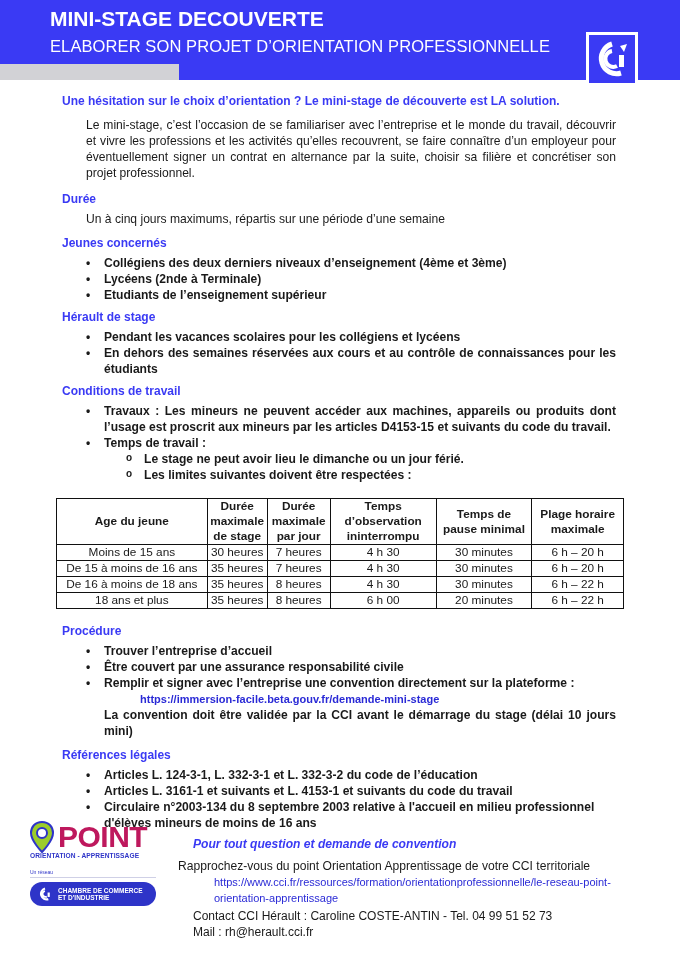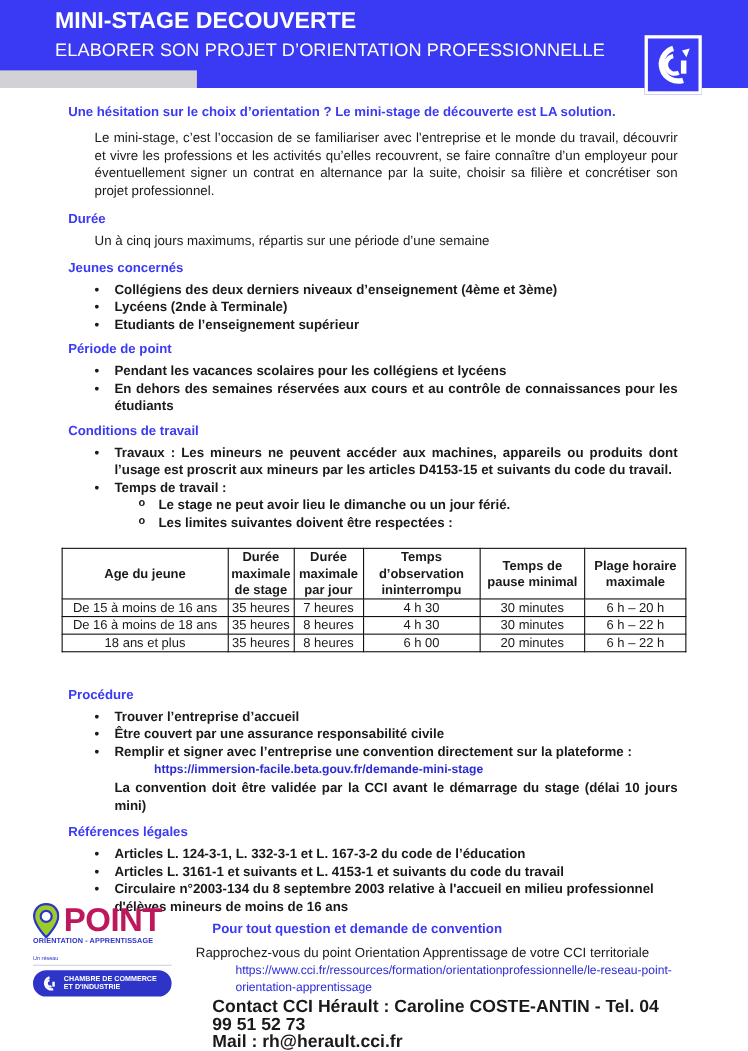--- a/index.html
+++ b/index.html
@@ -55,22 +55,22 @@
   .point-word { color: #be185d; font-weight: bold; font-size: 30px; letter-spacing: -0.5px; margin-left: 4px; font-family: "Liberation Sans", sans-serif; }
   .orient-line { color: #2e34c8; font-weight: bold; font-size: 6.6px; margin-top: -2px; letter-spacing: 0.1px; }
   .un-reseau { color: #2e34c8; font-size: 5px; margin-top: 10px; border-bottom: 1px solid #cfd0e6; width: 126px; padding-bottom: 2px; }
   .cci-pill {
     margin-top: 4px; width: 126px; height: 24px; border-radius: 12px; background: #2e34c8;
     display: flex; align-items: center; padding-left: 8px; color: #fff;
   }
   .cci-pill-text { font-size: 6.5px; font-weight: bold; line-height: 7px; margin-left: 6px; }
 
   .footer-text { position: absolute; left: 178px; top: 836px; width: 440px; font-size: 12.1px; line-height: 16px; }
-  .f-title { color: #3a3af4; font-weight: bold; margin-left: 15px; margin-bottom: 6px; }
-  .f-contact { font-weight: bold; margin-left: 15px; margin-top: 2px; font-size: 16px; }
+  .f-title { color: #3a3af4; font-weight: bold; margin-left: 15px; margin-bottom: 6px; font-style: italic; }
+  .f-contact { font-weight: normal; margin-left: 15px; margin-top: 2px; font-size: 12px; }
 </style>
 </head>
 <body>
 
 <div class="header"></div>
 <div class="header-gray"></div>
 <div class="header-title">MINI-STAGE DECOUVERTE</div>
 <div class="header-subtitle">ELABORER SON PROJET D’ORIENTATION PROFESSIONNELLE</div>
 <div class="logo-box">
   <svg width="36" height="38" viewBox="0 0 36 38">
@@ -88,21 +88,21 @@
   <div class="h">Durée</div>
   <div class="para" style="margin-bottom:8px">Un à cinq jours maximums, répartis sur une période d’une semaine</div>
 
   <div class="h">Jeunes concernés</div>
   <ul class="bl">
     <li>Collégiens des deux derniers niveaux d’enseignement (4ème et 3ème)</li>
     <li>Lycéens (2nde à Terminale)</li>
     <li>Etudiants de l’enseignement supérieur</li>
   </ul>
 
-  <div class="h">Période de point</div>
+  <div class="h">Hérault de stage</div>
   <ul class="bl">
     <li>Pendant les vacances scolaires pour les collégiens et lycéens</li>
     <li>En dehors des semaines réservées aux cours et au contrôle de connaissances pour les étudiants</li>
   </ul>
 
   <div class="h">Conditions de travail</div>
   <ul class="bl">
     <li>Travaux : Les mineurs ne peuvent accéder aux machines, appareils ou produits dont l’usage est proscrit aux mineurs par les articles D4153-15 et suivants du code du travail.</li>
     <li>
       <span>Temps de travail :</span>
@@ -120,20 +120,28 @@
       <th style="width:148px">Age du jeune</th>
       <th style="width:49px">Durée maximale de stage</th>
       <th style="width:62px">Durée maximale par jour</th>
       <th style="width:104px">Temps d’observation ininterrompu</th>
       <th style="width:94px">Temps de pause minimal</th>
       <th style="width:90px">Plage horaire maximale</th>
     </tr>
   </thead>
   <tbody>
     <tr>
+      <td>Moins de 15 ans</td>
+      <td>30 heures</td>
+      <td>7 heures</td>
+      <td>4 h 30</td>
+      <td>30 minutes</td>
+      <td>6 h – 20 h</td>
+    </tr>
+    <tr>
       <td>De 15 à moins de 16 ans</td>
       <td>35 heures</td>
       <td>7 heures</td>
       <td>4 h 30</td>
       <td>30 minutes</td>
       <td>6 h – 20 h</td>
     </tr>
     <tr>
       <td>De 16 à moins de 18 ans</td>
       <td>35 heures</td>
@@ -160,21 +168,21 @@
     <li>Être couvert par une assurance responsabilité civile</li>
     <li>
       <span>Remplir et signer avec l’entreprise une convention directement sur la plateforme :</span><br>
       <a class="link">https://immersion-facile.beta.gouv.fr/demande-mini-stage</a><br>
       <span>La convention doit être validée par la CCI avant le démarrage du stage (délai 10 jours mini)</span>
     </li>
   </ul>
 
   <div class="h" style="margin-top:8px">Références légales</div>
   <ul class="bl">
-    <li>Articles L. 124-3-1, L. 332-3-1 et L. 167-3-2 du code de l’éducation</li>
+    <li>Articles L. 124-3-1, L. 332-3-1 et L. 332-3-2 du code de l’éducation</li>
     <li>Articles L. 3161-1 et suivants et L. 4153-1 et suivants du code du travail</li>
     <li style="text-align:left">Circulaire n°2003-134 du 8 septembre 2003 relative à l'accueil en milieu professionnel d'élèves mineurs de moins de 16 ans</li>
   </ul>
 </div>
 
 <div class="footer-logo">
   <div class="point-row">
     <svg width="24" height="32" viewBox="0 0 24 32">
       <path d="M12 1 C5 1 1 6 1 12 C1 20 12 31 12 31 C12 31 23 20 23 12 C23 6 19 1 12 1 Z" fill="#9ccc2a" stroke="#2e34c8" stroke-width="2"></path>
       <circle cx="12" cy="12" r="5" fill="#fff" stroke="#2e34c8" stroke-width="2"></circle>

